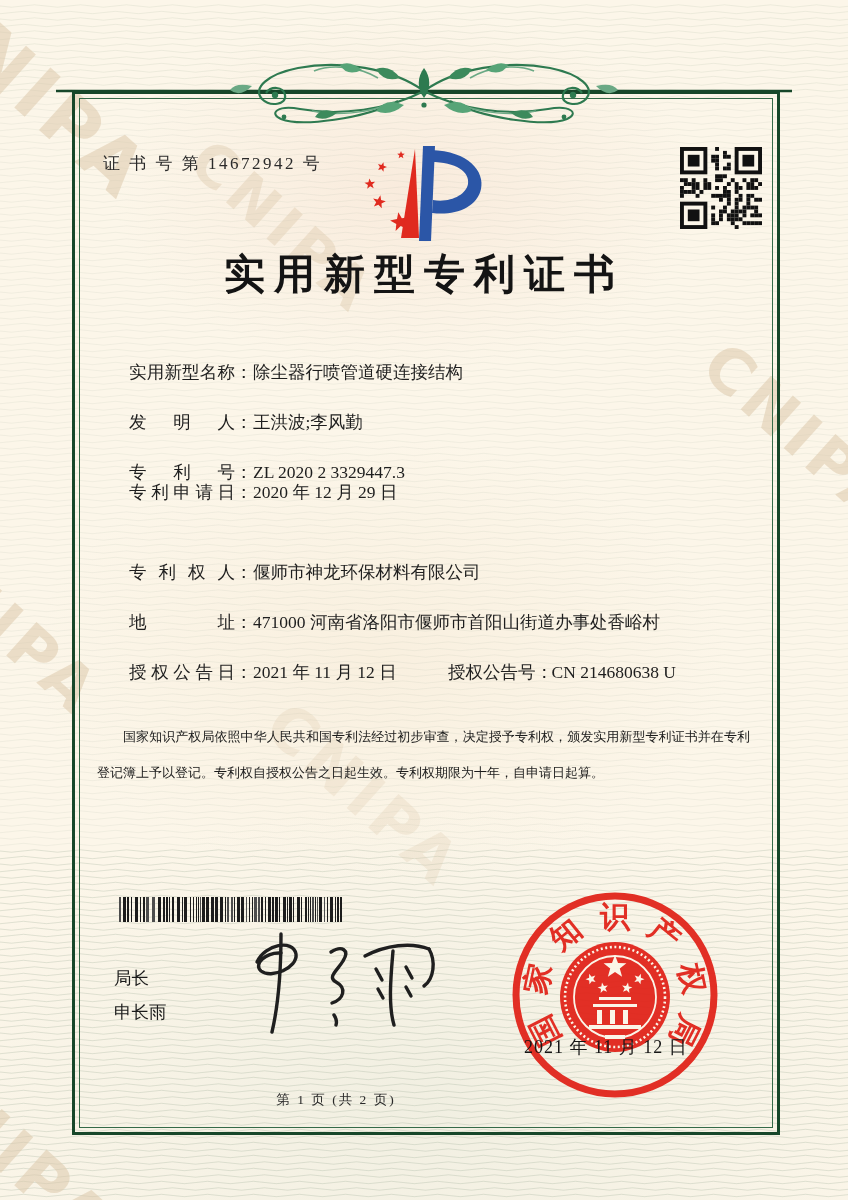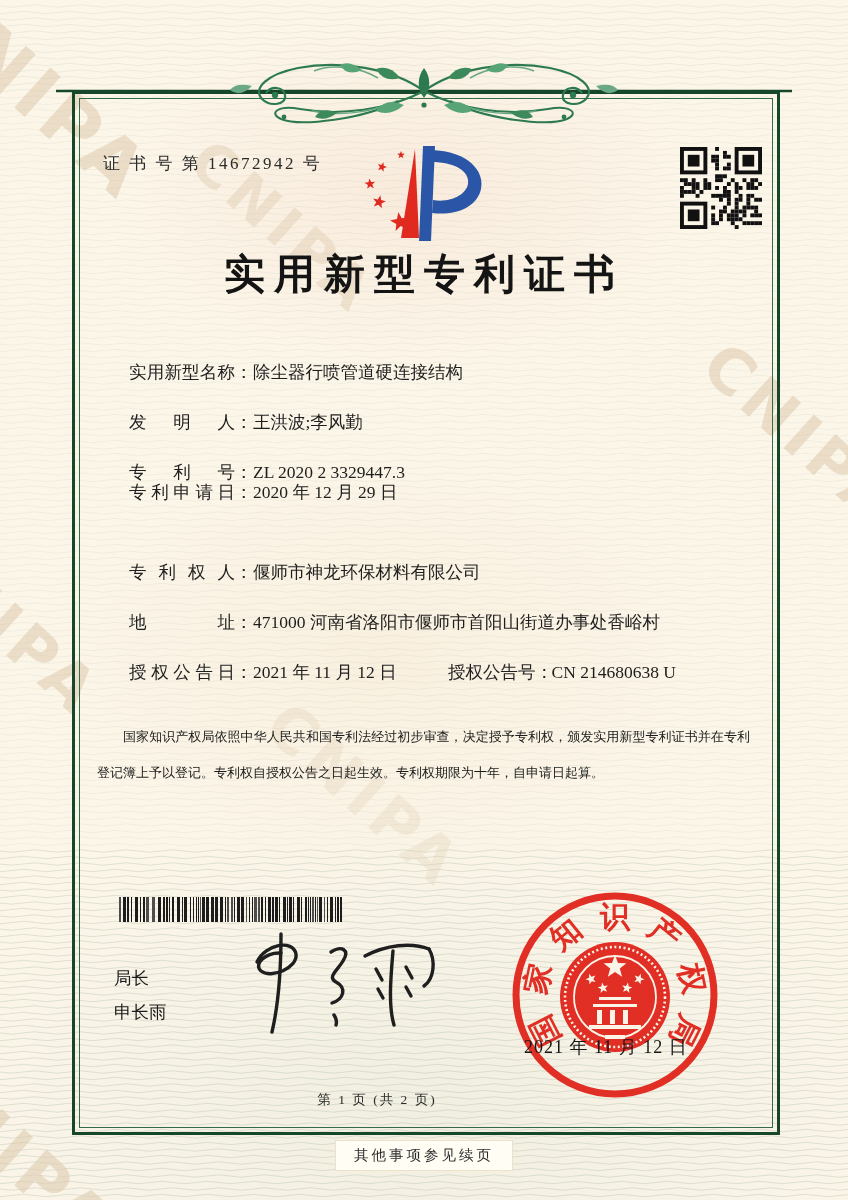--- a/index.html
+++ b/index.html
@@ -40,21 +40,21 @@
     line-height:36px; text-align:justify; color:#1b1b1b;}
   .paras p{margin:0; text-indent:2em;}
   .barcode{position:absolute; left:119px; top:897px;}
   .signature{position:absolute; left:235px; top:926px; z-index:6;}
   .signer-title{position:absolute; left:114px; top:966px; font-size:17.5px; color:#1b1b1b;}
   .signer-name{position:absolute; left:114px; top:1000px; font-size:17.5px; color:#1b1b1b;}
   .seal{position:absolute; left:505px; top:885px; z-index:5; opacity:.95;}
   .seal-date{position:absolute; left:524px; top:1035px; z-index:7; font-size:18px;
     letter-spacing:1px; color:#161616; font-weight:500;}
   .page-indicator{position:absolute; left:0; top:1091px; width:672px; text-align:center;
-    font-size:13.5px; letter-spacing:2px; color:#2a2a2a;padding-left:41px;}
+    font-size:13.5px; letter-spacing:2px; color:#2a2a2a;}
   .continuation{position:absolute; left:50%; top:1140px; transform:translateX(-50%);
     background:#fffdf4; border:1px solid #ece2cc; padding:5px 18px; font-size:14.5px;
     letter-spacing:3px; color:#2c2c2c; z-index:4;}
 </style>
 </head>
 <body>
 
 <div class="page">
 
   <svg class="waves" width="848" height="1200" id="waves">
@@ -571,15 +571,14 @@
           <rect x="100" y="150" width="20" height="4"></rect>
         </g>
       </g>
     </svg>
 
     <div class="seal-date">2021 年 11 月 12 日</div>
 
     <div class="page-indicator">第 1 页 (共 2 页)</div>
   </div>
 
-  <div class="continuation">其他事项参见续页</div>
 
 </div>
 
 </body></html>

